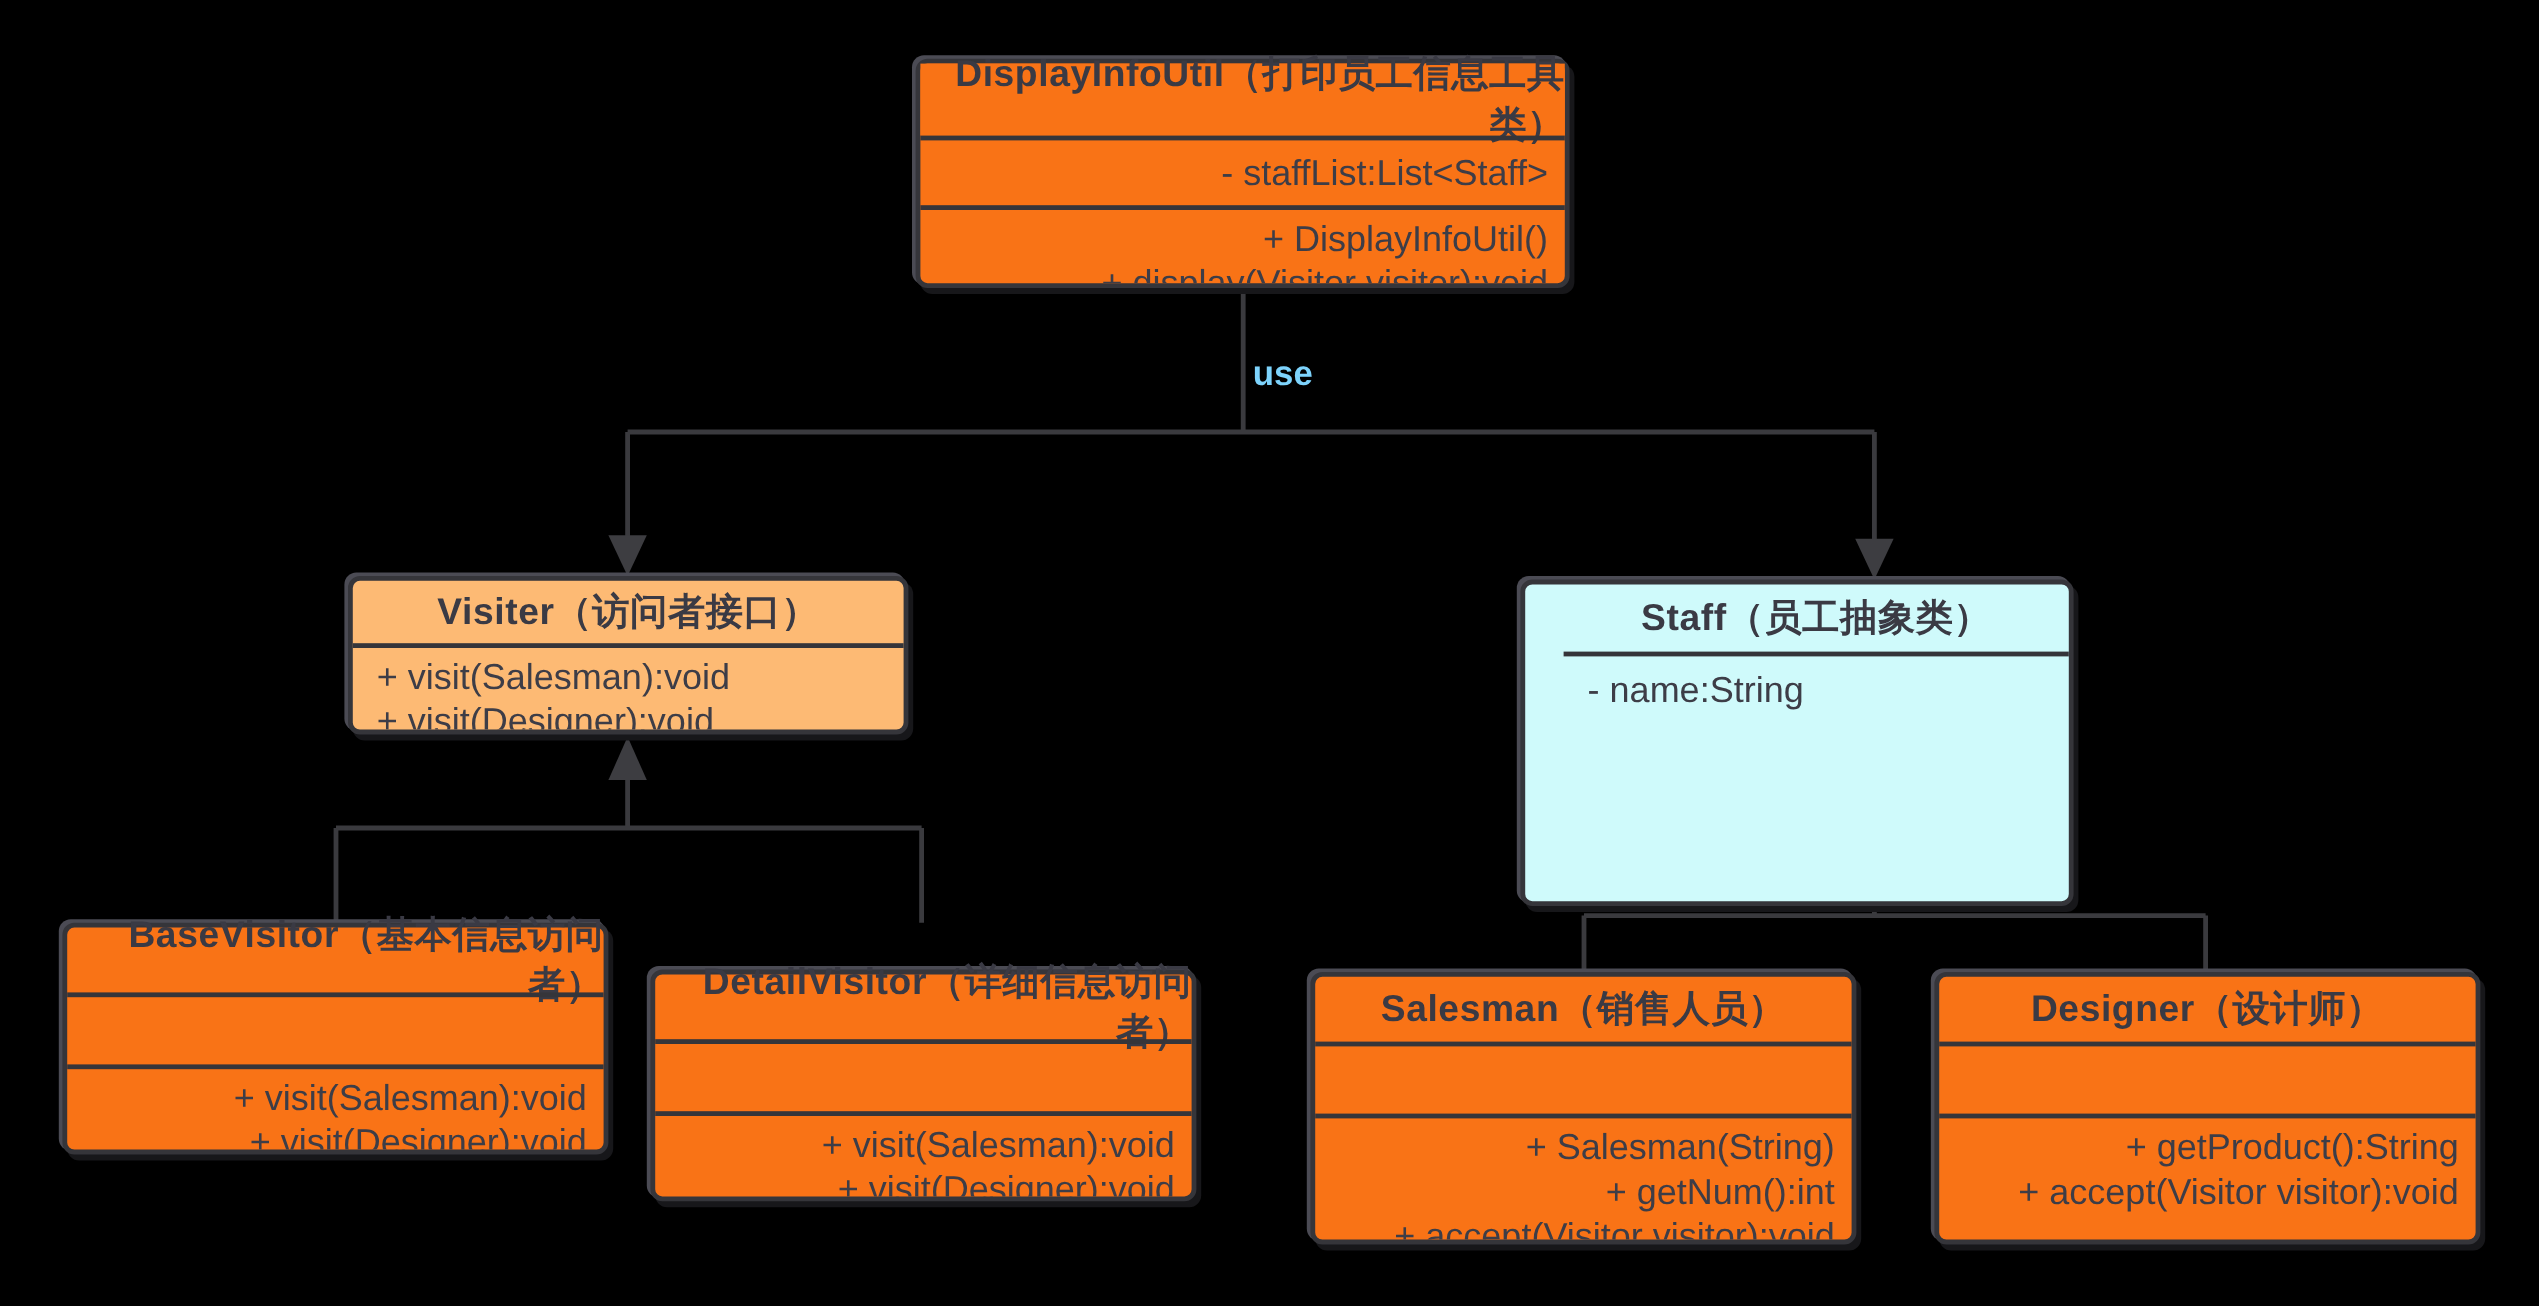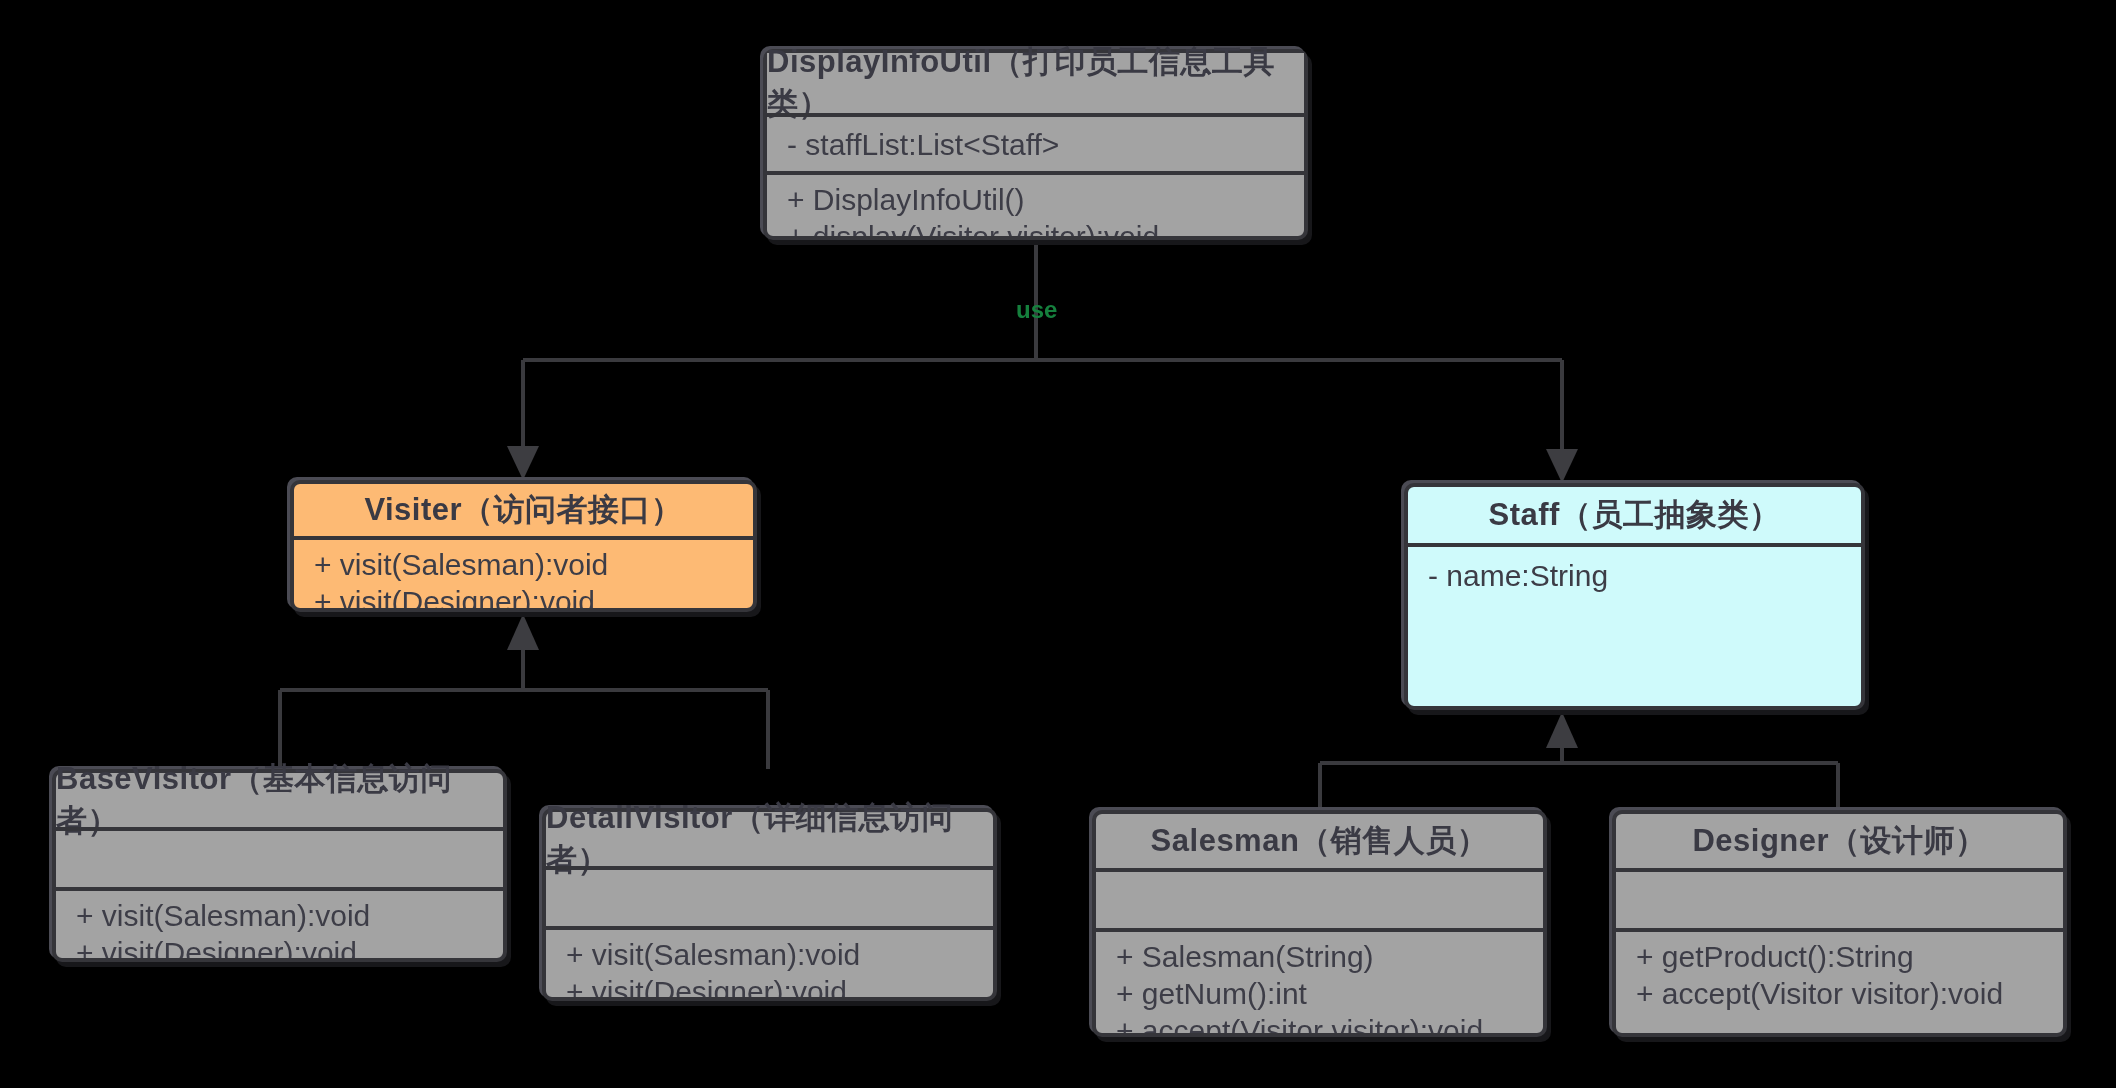--- a/index.html
+++ b/index.html
@@ -18,47 +18,47 @@
     box-sizing:border-box;flex:0 0 auto;display:flex;align-items:center;justify-content:center;
     font-weight:bold;font-size:31px;letter-spacing:.5px;color:#3a3a44;
   }
   .uml-attrs,.uml-methods{
     box-sizing:border-box;flex:0 0 auto;border-top:4px solid #35353a;
     padding:6px 14px 0 20px;font-size:30px;line-height:37px;overflow:hidden;
   }
   .uml-methods{flex:1 1 auto;}
   .uml-attrs .uml-line,.uml-methods .uml-line{white-space:nowrap;}
   
-  .fill-purple{background:#a3a3a3;}
+  .fill-purple{background:#f97316;text-align:right;}
   .fill-green{background:#fdba74;}
   .fill-cyan{background:#cffafb;}
   
   .c-display {left:763px; top:49px;  width:545px; height:191px;}
   .c-display .uml-title{height:60px;}
   .c-display .uml-attrs{height:58px;padding-top:9px;}
   .c-visiter {left:290px; top:480px; width:467px; height:132px;}
   .c-visiter .uml-title{height:52px;}
-  .c-staff   {left:1404px;top:483px; width:461px; height:227px;}
+  .c-staff   {left:1267px;top:483px; width:461px; height:272px;padding-left:32px;}
   .c-staff .uml-title{height:56px;}
   .c-staff .uml-attrs{height:60px;padding-top:10px;}
   .c-base    {left:52px;  top:769px; width:455px; height:193px;}
   .c-base .uml-title{height:54px;}
   .c-base .uml-attrs{height:60px;}
   .c-detail  {left:542px; top:808px; width:455px; height:193px;}
   .c-detail .uml-title{height:54px;}
   .c-detail .uml-attrs{height:60px;}
   .c-salesman{left:1092px;top:810px; width:455px; height:227px;}
   .c-salesman .uml-title{height:54px;}
   .c-salesman .uml-attrs{height:60px;}
   .c-designer{left:1612px;top:810px; width:455px; height:227px;}
   .c-designer .uml-title{height:54px;}
   .c-designer .uml-attrs{height:60px;}
   .edge-label{
-    position:absolute;left:1016px;top:296px;
-    font-size:24px;font-weight:bold;color:#15803d;
+    position:absolute;left:1044px;top:296px;
+    font-size:29px;font-weight:bold;color:#7dd3fc;
   }
 </style>
 </head>
 <body>
 
 <div class="stage">
 
   <svg class="connectors" viewBox="0 0 2116 1088" xmlns="http://www.w3.org/2000/svg">
 
     <g stroke="#3a3a3e" stroke-width="4" fill="none">

